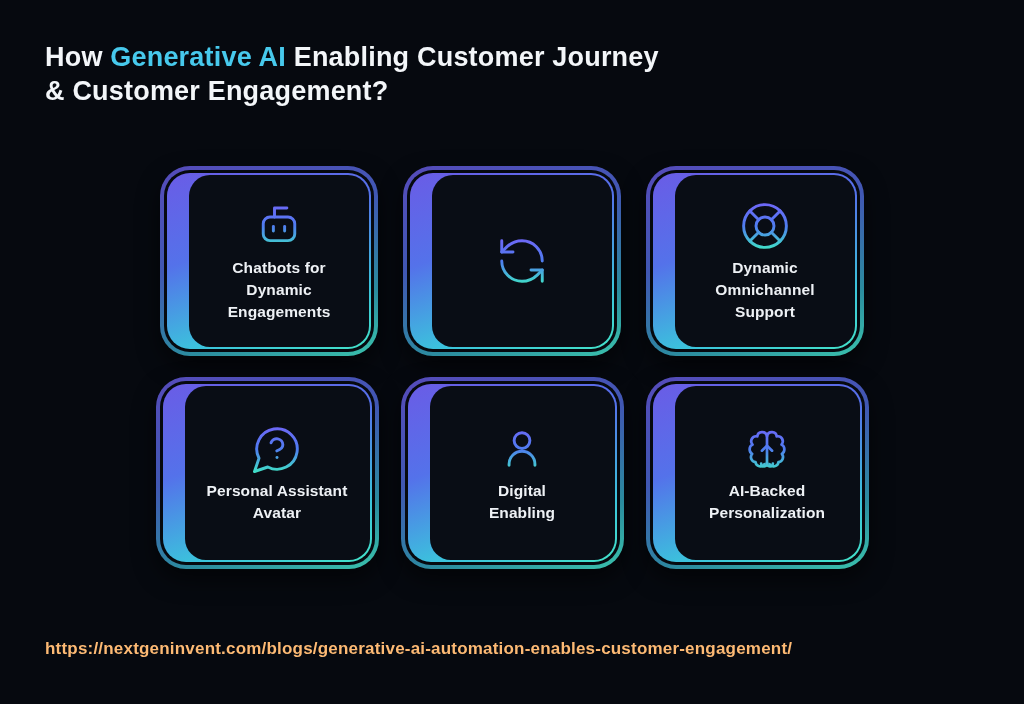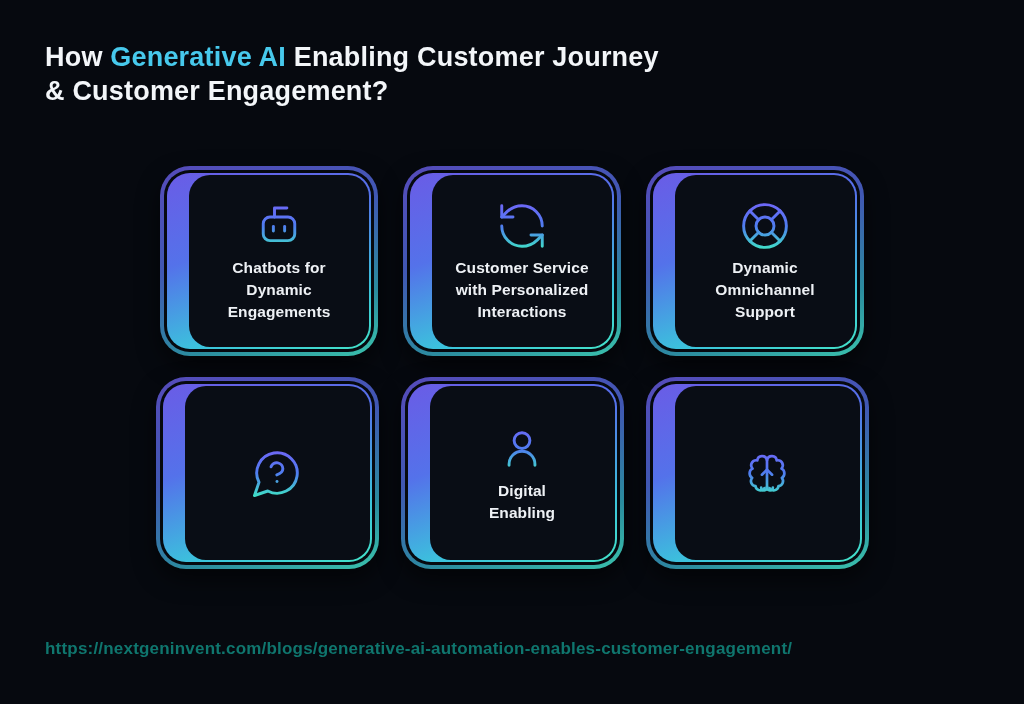--- a/index.html
+++ b/index.html
@@ -69,21 +69,21 @@
     font-size: 15.5px;
     font-weight: 700;
     line-height: 22px;
     text-align: center;
     white-space: pre-line;
     letter-spacing: 0.1px;
   }
 
   .source-url {
     margin: 70px 0 14px 45px;
-    color: #0f766e;
+    color: #fdba74;
     font-size: 17px;
     font-weight: 700;
     letter-spacing: 0.2px;
   }
 </style>
 </head>
 <body>
 
 <div class="page">
 
@@ -131,23 +131,20 @@
                     <stop offset="1" stop-color="#40ddc8"></stop>
           </linearGradient>
                 </defs>
           <g stroke="url(#g2)" fill="none" stroke-width="2.6" stroke-linecap="round" stroke-linejoin="round">
             <path d="M42 24a18 18 0 0 0-18-18 19.5 19.5 0 0 0-13.48 5.48L6 16"></path>
             <path d="M6 6v10h10"></path>
             <path d="M6 24a18 18 0 0 0 18 18 19.5 19.5 0 0 0 13.48-5.48L42 32"></path>
             <path d="M42 42V32H32"></path>
           </g>
         </svg>
-        <div class="card-label">Customer Service
-with Personalized
-Interactions</div>
       </div>
           </div>
         </div>
     </div>
 
     <div class="card-glow">
       <div class="card-gap">
           <div class="card-border">
             <div class="card">
         <svg class="icon" viewBox="0 0 48 48">
@@ -190,20 +187,22 @@
                     <stop offset="0.5" stop-color="#4f7cf0"></stop>
                     <stop offset="1" stop-color="#40ddc8"></stop>
           </linearGradient>
                 </defs>
           <g stroke="url(#g4)" fill="none" stroke-width="2.6" stroke-linecap="round" stroke-linejoin="round">
             <path d="M15.8 40A18 18 0 1 0 8 32.2L4 44Z"></path>
             <path d="M18.7 18.5a5.4 5.4 0 0 1 10.5 1.8c0 3.6-5.4 5.4-5.4 5.4"></path>
             <path d="M24 31.5v.01"></path>
           </g>
         </svg>
+        <div class="card-label">Personal Assistant
+Avatar</div>
       </div>
           </div>
         </div>
     </div>
 
     <div class="card-glow">
       <div class="card-gap">
           <div class="card-border">
             <div class="card">
         <svg class="icon" viewBox="0 0 48 48">
@@ -240,20 +239,22 @@
                 </defs>
           <g stroke="url(#g6)" fill="none" stroke-width="2.4" stroke-linecap="round" stroke-linejoin="round">
             <path d="M24 12.5c-1.1-5-8.2-4.6-8.6.3-4.5-.9-7 4.1-4.3 7.3-3.5 1.7-3.2 6.6-.3 8.2-2.3 2.7-.6 7 3 7.4.5 4.1 5.9 5.1 7.9 1.7"></path>
             <path d="M24 12.5c1.1-5 8.2-4.6 8.6.3 4.5-.9 7 4.1 4.3 7.3 3.5 1.7 3.2 6.6.3 8.2 2.3 2.7.6 7-3 7.4-.5 4.1-5.9 5.1-7.9 1.7"></path>
             <path d="M24 13v24"></path>
             <path d="M19.5 25.5L24 21l4.5 4.5"></path>
             <path d="M24 36.5c0 3.8-5.2 3.8-5.2.4"></path>
             <path d="M24 36.5c0 3.8 5.2 3.8 5.2.4"></path>
           </g>
         </svg>
+        <div class="card-label">AI-Backed
+Personalization</div>
       </div>
           </div>
         </div>
     </div>
 
 
   </div>
 
   <div class="source-url">https://nextgeninvent.com/blogs/generative-ai-automation-enables-customer-engagement/</div>
 

